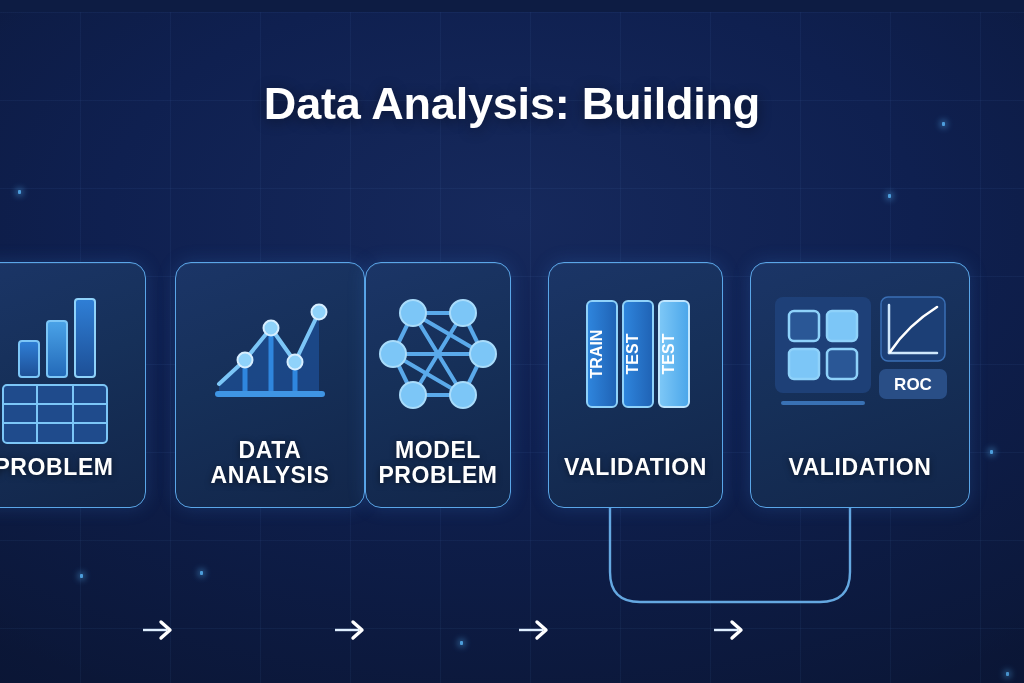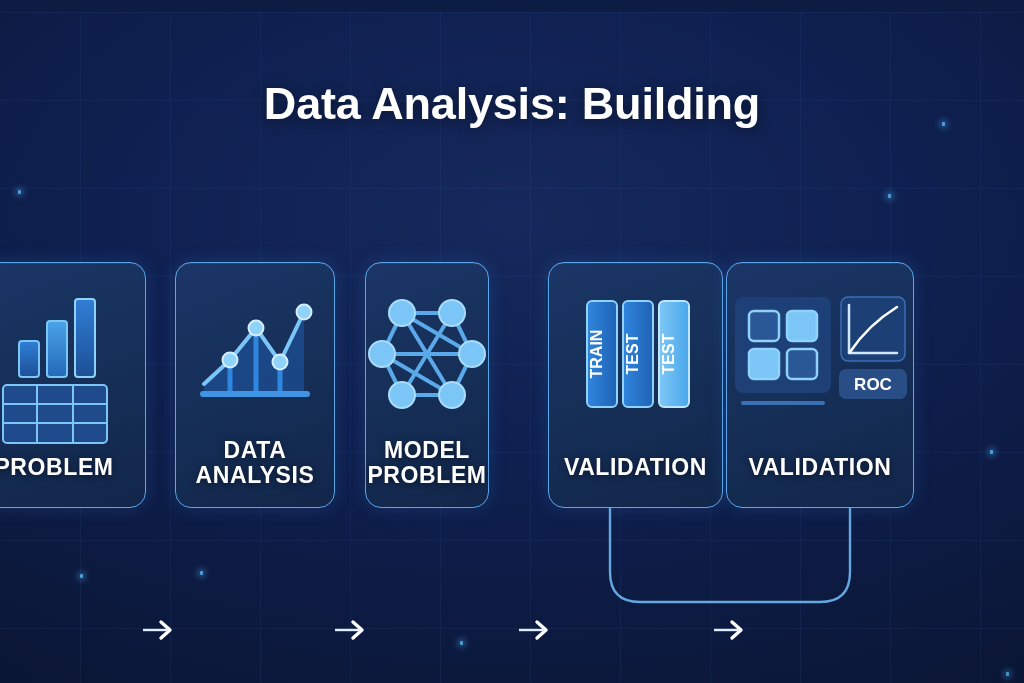--- a/index.html
+++ b/index.html
@@ -106,24 +106,24 @@
     font-size: 23px;
     font-weight: bold;
     letter-spacing: 0.6px;
     line-height: 1.12;
     text-shadow: 0 1px 6px rgba(0,0,0,0.5);
   }
   .card .cap.two-line { bottom: 18px; }
 
   
   #card-0 { left: -38px;  width: 184px; }
-  #card-1 { left: 175px;  width: 160px; }
-  #card-2 { left: 365px;  width: 124px; }
+  #card-1 { left: 175px;  width: 190px; }
+  #card-2 { left: 365px;  width: 146px; }
   #card-3 { left: 548px;  width: 175px; }
-  #card-4 { left: 726px;  width: 188px; }
+  #card-4 { left: 750px;  width: 220px; }
 
   
   .arrow {
     position: absolute;
     top: 355px;
     height: 26px;
     width: 36px;
     z-index: 4;
   }
   #arrow-0 { left: 143px; }

